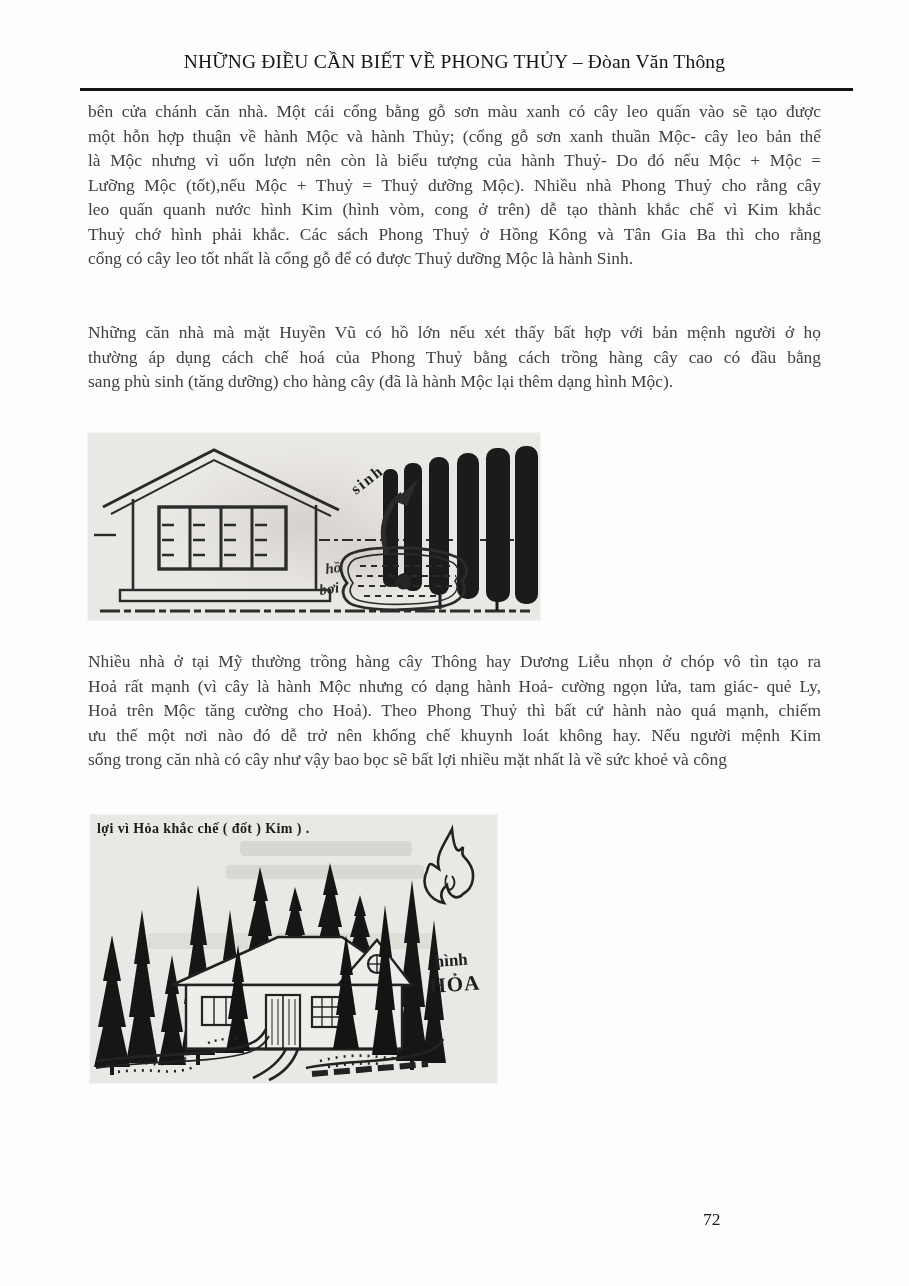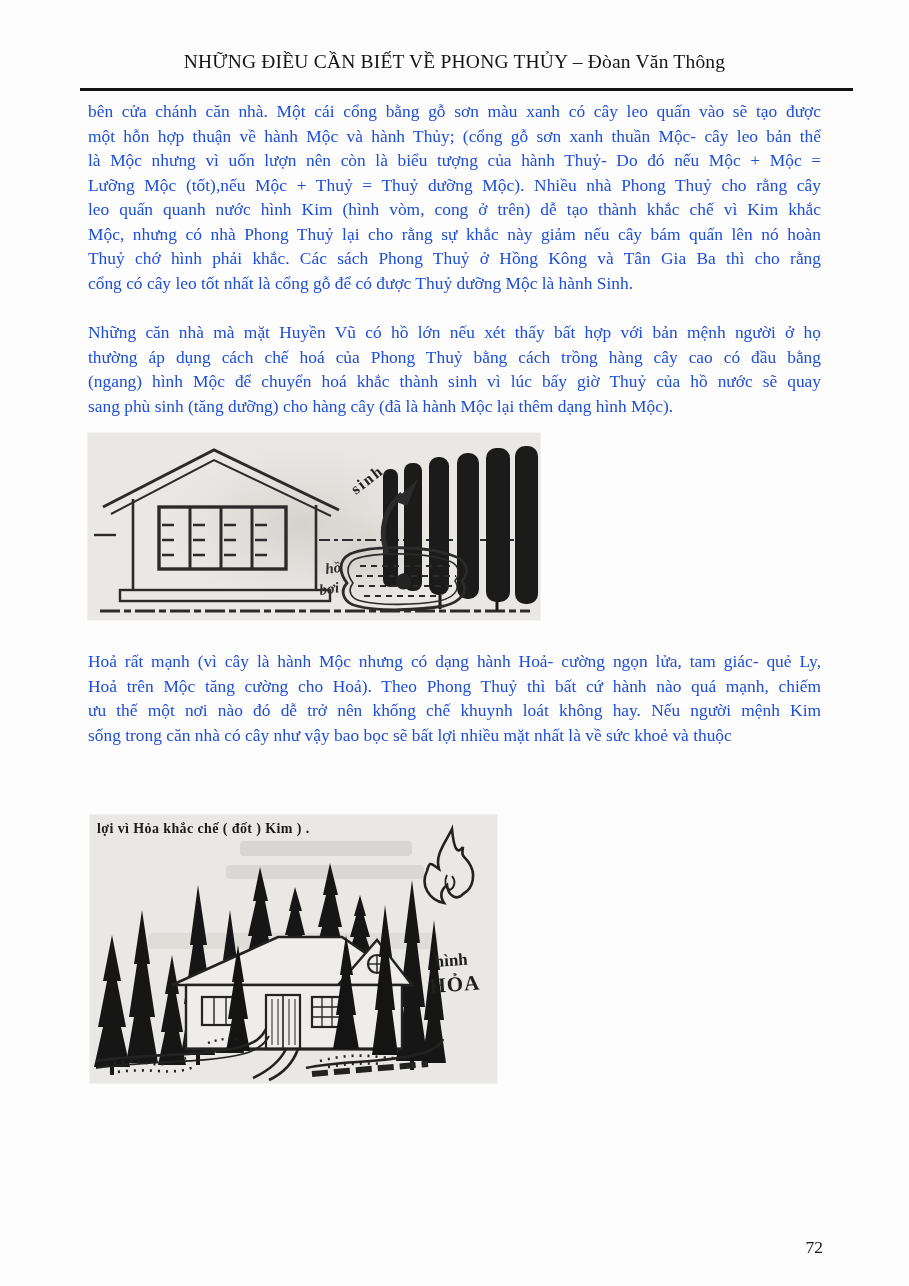--- a/index.html
+++ b/index.html
@@ -7,58 +7,56 @@
   .page {
     position:relative; width:909px; height:1286px; margin:0 auto;
     background:#fdfdfd; color:#161616; overflow:hidden;
     font-family:"Liberation Serif","DejaVu Serif",serif;
   }
   .header {
     position:absolute; top:51px; left:0; width:100%;
     text-align:center; font-size:19.5px; letter-spacing:.2px; color:#141414;
   }
   .rule { position:absolute; top:88px; left:80px; width:773px; height:2.5px; background:#141414; }
-  .para { position:absolute; left:88px; width:733px; font-size:17.4px; color:#1d4ed8; }
+  .para { position:absolute; left:88px; width:733px; font-size:17.4px; color:#404040; }
   .para .line {
     height:24.55px; line-height:24.55px; white-space:nowrap;
     text-align:justify; text-align-last:justify; overflow:visible;
   }
   .para .line:last-child { text-align-last:left; }
   #para1 { top:99px; }
   #para2 { top:320px; }
   #para3 { top:649px; }
   .fig { position:absolute; box-shadow:0 0 0 1px rgba(0,0,0,0.04); }
   #fig1 { top:433px; left:88px; }
   #fig2 { top:815px; left:90px; }
-  .pagenum { position:absolute; top:1209px; left:703px; width:120px; text-align:right; font-size:17.5px; color:#1a1a1a;margin-top:28px; }
+  .pagenum { position:absolute; top:1209px; left:703px; width:120px; text-align:left; font-size:17.5px; color:#1a1a1a; }
   svg text { font-family:"Liberation Serif","DejaVu Serif",serif; }
 </style>
 </head>
 <body>
 
 <div class="page">
 
   <div class="header">NHỮNG ĐIỀU CẦN BIẾT VỀ PHONG THỦY – Đòan Văn Thông</div>
   <div class="rule"></div>
 
   <div class="para" id="para1">
       <div class="line">bên cửa chánh căn nhà. Một cái cổng bằng gỗ sơn màu xanh có cây leo quấn vào sẽ tạo được</div>
       <div class="line">một hỗn hợp thuận về hành Mộc và hành Thủy; (cổng gỗ sơn xanh thuần Mộc- cây leo bản thể</div>
       <div class="line">là Mộc nhưng vì uốn lượn nên còn là biểu tượng của hành Thuỷ- Do đó nếu Mộc + Mộc =</div>
       <div class="line">Lưỡng Mộc (tốt),nếu Mộc + Thuỷ = Thuỷ dưỡng Mộc). Nhiều nhà Phong Thuỷ cho rằng cây</div>
       <div class="line">leo quấn quanh nước hình Kim (hình vòm, cong ở trên) dễ tạo thành khắc chế vì Kim khắc</div>
-      <div class="line">Mộc, nhưng có nhà Phong Thuỷ lại cho rằng sự khắc này giảm nếu cây bám quấn lên nó hoàn</div>
       <div class="line">Thuỷ chớ hình phải khắc. Các sách Phong Thuỷ ở Hồng Kông và Tân Gia Ba thì cho rằng</div>
       <div class="line">cổng có cây leo tốt nhất là cổng gỗ để có được Thuỷ dưỡng Mộc là hành Sinh.</div>
     </div>
 
   <div class="para" id="para2">
       <div class="line">Những căn nhà mà mặt Huyền Vũ có hồ lớn nếu xét thấy bất hợp với bản mệnh người ở họ</div>
       <div class="line">thường áp dụng cách chế hoá của Phong Thuỷ bằng cách trồng hàng cây cao có đầu bằng</div>
-      <div class="line">(ngang) hình Mộc để chuyển hoá khắc thành sinh vì lúc bấy giờ Thuỷ của hồ nước sẽ quay</div>
       <div class="line">sang phù sinh (tăng dưỡng) cho hàng cây (đã là hành Mộc lại thêm dạng hình Mộc).</div>
     </div>
 
   <svg class="fig" id="fig1" width="452" height="187" viewBox="0 0 452 187">
     <defs>
       <radialGradient id="smudge1" cx="50%" cy="50%" r="50%">
         <stop offset="0%" stop-color="#c9c5bf" stop-opacity="0.65"></stop>
         <stop offset="60%" stop-color="#d6d3cd" stop-opacity="0.35"></stop>
         <stop offset="100%" stop-color="#d6d3cd" stop-opacity="0"></stop>
       </radialGradient>
@@ -112,24 +110,25 @@
       <path d="M299,120 C291,98 296,76 314,61" stroke="#2b2b2b" stroke-width="5" fill="none"></path>
       <polygon points="306,68 330,46 319,73" fill="#2b2b2b"></polygon>
     </g>
     <text x="268" y="62" transform="rotate(-38 268 62)" font-size="16" font-weight="bold" letter-spacing="2" fill="#222">sinh</text>
 
     <text x="238" y="141" transform="rotate(-8 238 141)" font-size="15" font-style="italic" font-weight="bold" fill="#2d2d2d">hồ</text>
     <text x="232" y="162" transform="rotate(-8 232 162)" font-size="15" font-style="italic" font-weight="bold" fill="#2d2d2d">bơi</text>
   </svg>
 
   <div class="para" id="para3">
+      <div class="line">Nhiều nhà ở tại Mỹ thường trồng hàng cây Thông hay Dương Liễu nhọn ở chóp vô tìn tạo ra</div>
       <div class="line">Hoả rất mạnh (vì cây là hành Mộc nhưng có dạng hành Hoả- cường ngọn lửa, tam giác- quẻ Ly,</div>
       <div class="line">Hoả trên Mộc tăng cường cho Hoả). Theo Phong Thuỷ thì bất cứ hành nào quá mạnh, chiếm</div>
       <div class="line">ưu thế một nơi nào đó dễ trở nên khống chế khuynh loát không hay. Nếu người mệnh Kim</div>
-      <div class="line">sống trong căn nhà có cây như vậy bao bọc sẽ bất lợi nhiều mặt nhất là về sức khoẻ và thuộc</div>
+      <div class="line">sống trong căn nhà có cây như vậy bao bọc sẽ bất lợi nhiều mặt nhất là về sức khoẻ và công</div>
     </div>
 
   <svg class="fig" id="fig2" width="407" height="268" viewBox="0 0 407 268">
     <rect width="407" height="268" fill="#eae8e5"></rect>
 
     <g fill="#b7b4af">
       <rect x="150" y="26" width="172" height="15" rx="4" opacity="0.35"></rect>
       <rect x="136" y="50" width="198" height="14" rx="4" opacity="0.3"></rect>
       <rect x="58" y="118" width="290" height="16" rx="4" opacity="0.22"></rect>
       <rect x="120" y="160" width="160" height="15" rx="4" opacity="0.2"></rect>

